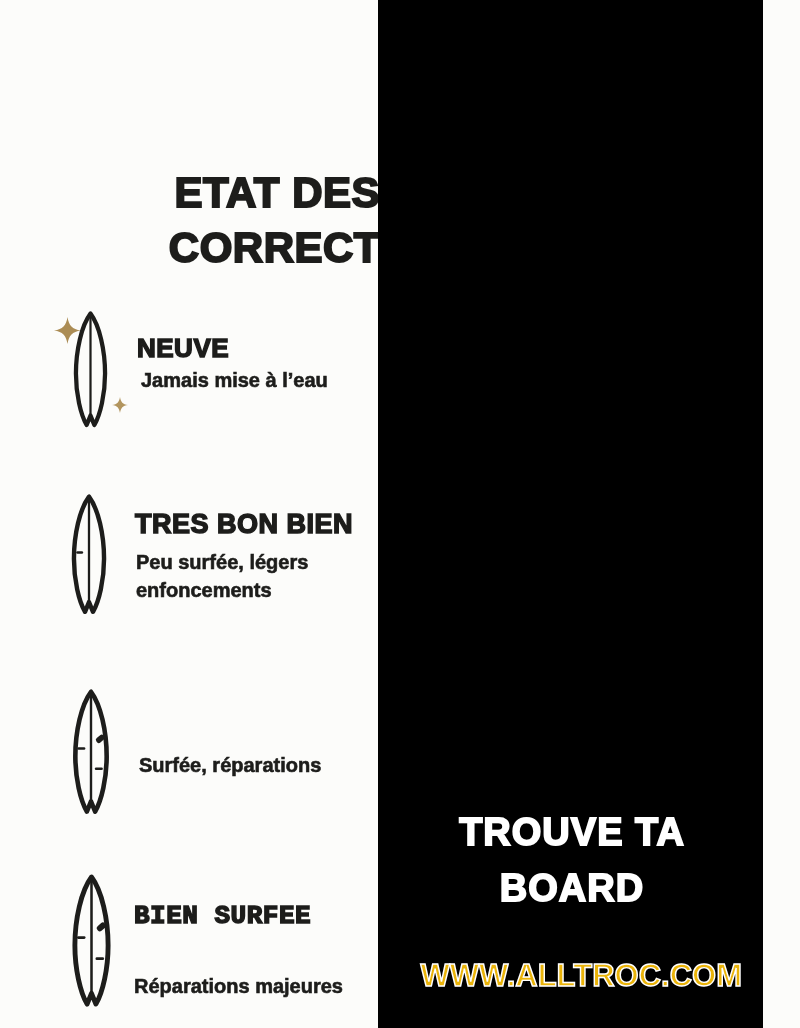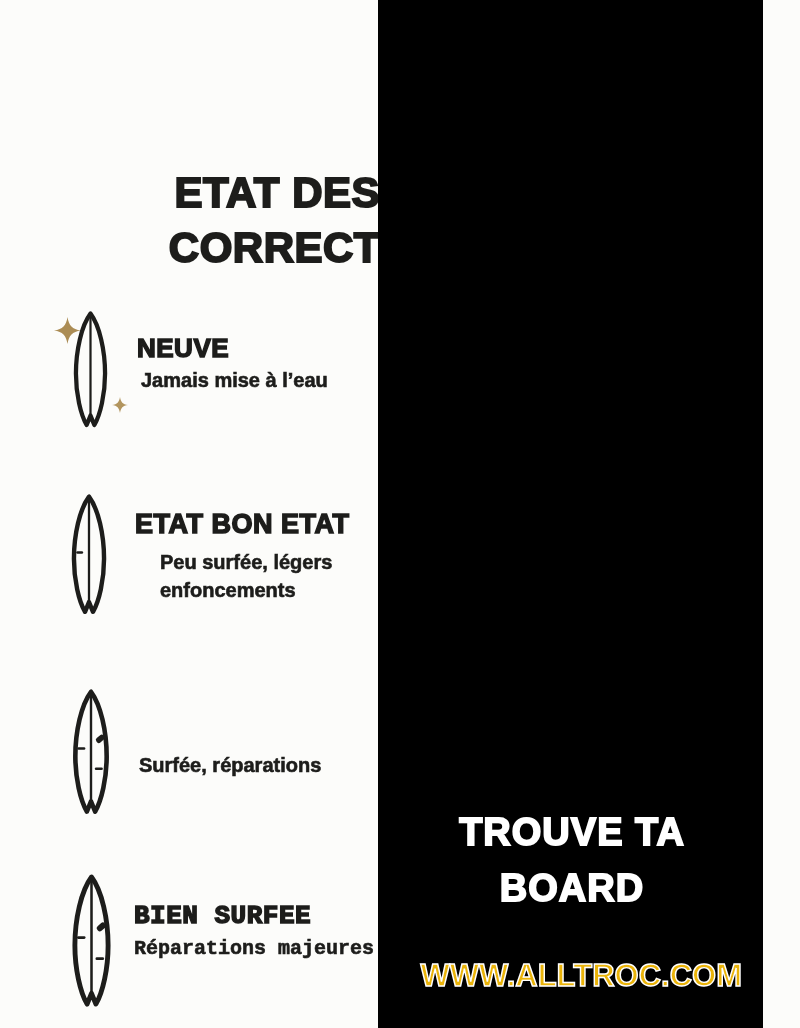--- a/index.html
+++ b/index.html
@@ -44,25 +44,25 @@
     white-space:nowrap;
   }
   .cond-desc{
     position:absolute;font-weight:bold;font-size:20px;line-height:28px;
     -webkit-text-stroke:0.6px #1d1d1b;white-space:nowrap;
   }
   .cond-desc span{display:block;}
   .label-1{left:137px;top:333px;}
   .desc-1{left:141px;top:366px;}
   .label-2{left:135px;top:509px;font-size:27px;}
-  .desc-2{left:136px;top:548px;margin-left:24px;}
+  .desc-2{left:136px;top:548px;}
   .label-3{left:139px;top:714px;font-size:27px;}
   .desc-3{left:139px;top:751px;}
   .label-4{left:134px;top:901px;font-family:Liberation Mono, monospace;}
-  .desc-4{left:134px;top:935px;font-family:Liberation Mono, monospace;}
+  .desc-4{left:134px;top:972px;}
   
   .board{position:absolute;}
   .board svg{display:block;width:100%;height:100%;}
   .board-1{left:70px;top:311px;width:41px;height:120px;}
   .board-2{left:68px;top:494px;width:42px;height:124px;}
   .board-3{left:70px;top:689px;width:42px;height:129px;}
   .board-4{left:70px;top:874px;width:43px;height:137px;}
   .sparkle{position:absolute;}
   .sparkle svg{display:block;width:100%;height:100%;}
   .sparkle-big{left:54px;top:317px;width:27px;height:27px;}
@@ -99,21 +99,21 @@
     <span>Jamais mise à l’eau</span>
   </div>
 
   <div class="board board-2">
     <svg viewBox="0 0 44 140" fill="none" stroke="#1d1d1b" stroke-linejoin="round" stroke-linecap="round">
       <path d="M22 3 C11.5 17 5 46 5 73 C5 97 10.5 121 17.5 133 L22 122 L26.5 133 C33.5 121 39 97 39 73 C39 46 32.5 17 22 3 Z" stroke-width="5"></path>
       <path d="M22 6 L22 121" stroke-width="2.6"></path>
       <path d="M9 66 L14 66" stroke-width="2.8"></path>
     </svg>
   </div>
-  <div class="cond-label label-2">ETAT BON ETAT</div>
+  <div class="cond-label label-2">TRES BON BIEN</div>
   <div class="cond-desc desc-2">
     <span>Peu surfée, légers</span>
     <span>enfoncements</span>
   </div>
 
   <div class="board board-3">
     <svg viewBox="0 0 44 140" fill="none" stroke="#1d1d1b" stroke-linejoin="round" stroke-linecap="round">
       <path d="M22 3 C11.5 17 5 46 5 73 C5 97 10.5 121 17.5 133 L22 122 L26.5 133 C33.5 121 39 97 39 73 C39 46 32.5 17 22 3 Z" stroke-width="5"></path>
       <path d="M22 6 L22 121" stroke-width="2.6"></path>
       <rect x="27" y="51" width="10" height="6.2" rx="2.6" fill="#1d1d1b" stroke="none" transform="rotate(-40 32 54)"></rect>

